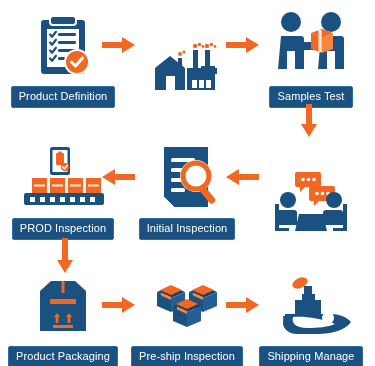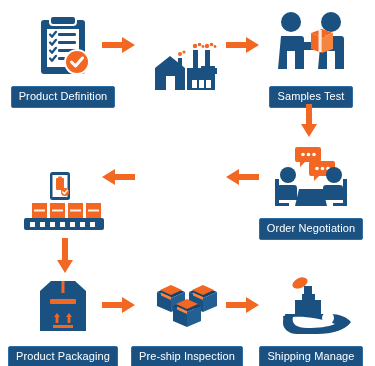--- a/index.html
+++ b/index.html
@@ -229,28 +229,51 @@
           <rect x="10" y="51" width="5" height="5"></rect>
           <rect x="20" y="51" width="5" height="5"></rect>
           <rect x="30" y="51" width="5" height="5"></rect>
           <rect x="40" y="51" width="5" height="5"></rect>
           <rect x="50" y="51" width="5" height="5"></rect>
           <rect x="60" y="51" width="5" height="5"></rect>
           <rect x="70" y="51" width="5" height="5"></rect>
         </g>
       </svg>
     </div>
+    <div class="step-label">PROD Inspection</div>
   </div>
 
   <div class="arrow arr-h-r2b">
     <svg width="34" height="18" viewBox="0 0 34 18">
       <polygon points="33,6 13,6 13,1 0,9 13,17 13,12 33,12" fill="#f26722"></polygon>
     </svg>
   </div>
 
+  <div class="step pos-r2c2">
+    <div class="step-icon">
+      <svg width="70" height="66" viewBox="0 0 70 66">
+
+        <path d="M12 2 h44 v60 h-34 l-10 -10 z" fill="#1b5180"></path>
+        <polygon points="12,52 22,62 12,62" fill="#ffffff"></polygon>
+        <polygon points="12,52 22,62 12,62" fill="#ffffff"></polygon>
+
+        <g fill="#ffffff">
+          <rect x="19" y="13" width="24" height="4" rx="1.5"></rect>
+          <rect x="19" y="23" width="18" height="4" rx="1.5"></rect>
+          <rect x="19" y="33" width="18" height="4" rx="1.5"></rect>
+          <rect x="19" y="43" width="14" height="4" rx="1.5"></rect>
+        </g>
+
+        <circle cx="44" cy="31" r="16" fill="#ffffff"></circle>
+        <circle cx="44" cy="31" r="13" fill="none" stroke="#f26722" stroke-width="5"></circle>
+        <rect x="52" y="40" width="7" height="20" rx="3.2" fill="#f26722" transform="rotate(-40 55.5 50)"></rect>
+      </svg>
+    </div>
+    <div class="step-label">Initial Inspection</div>
+  </div>
 
   <div class="arrow arr-h-r2a">
     <svg width="34" height="18" viewBox="0 0 34 18">
       <polygon points="33,6 13,6 13,1 0,9 13,17 13,12 33,12" fill="#f26722"></polygon>
     </svg>
   </div>
 
   <div class="step pos-r2c3">
     <div class="step-icon">
       <svg width="80" height="66" viewBox="0 0 80 66">
@@ -274,21 +297,20 @@
         <path d="M4 34 h4 v26 h-4 z M4 58 h14 v3 h-14 z" fill="#1b5180"></path>
 
         <circle cx="63" cy="30" r="8" fill="#1b5180"></circle>
         <path d="M55 40 h14 a3 3 0 0 1 3 3 v12 h-20 v-12 a3 3 0 0 1 3 -3 z" fill="#1b5180"></path>
 
         <path d="M72 34 h4 v26 h-4 z M62 58 h14 v3 h-14 z" fill="#1b5180"></path>
 
         <polygon points="28,44 52,44 56,61 24,61" fill="#1b5180"></polygon>
       </svg>
     </div>
-    <div class="step-label">Order Negotiation</div>
   </div>
 
   <div class="arrow arr-v-left">
     <svg width="18" height="36" viewBox="0 0 18 36">
       <polygon points="6,0 12,0 12,22 17,22 9,35 1,22 6,22" fill="#f26722"></polygon>
     </svg>
   </div>
 
   <div class="step pos-r3c1">
     <div class="step-icon">

